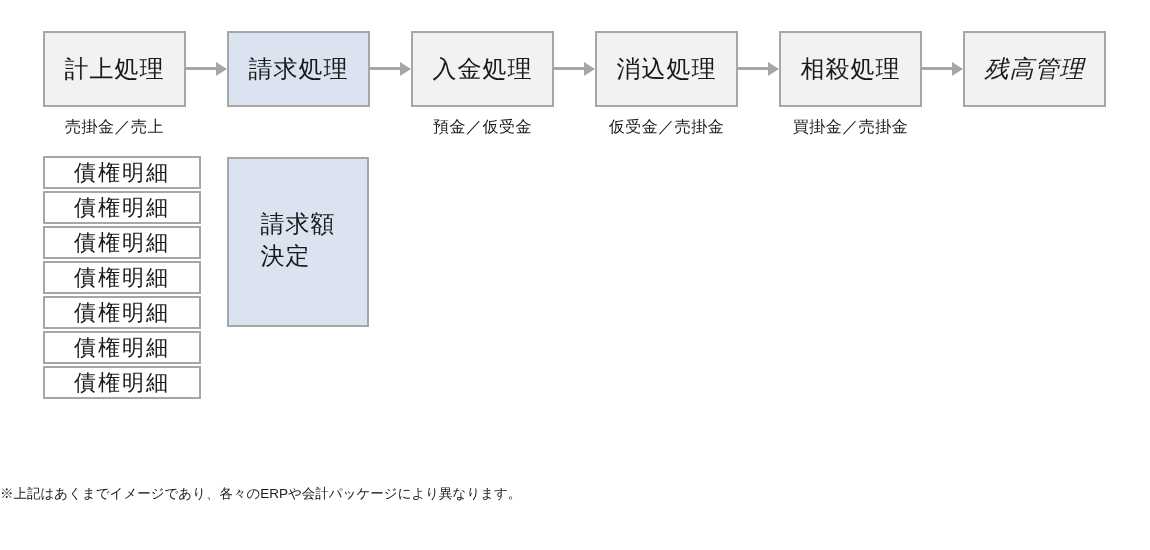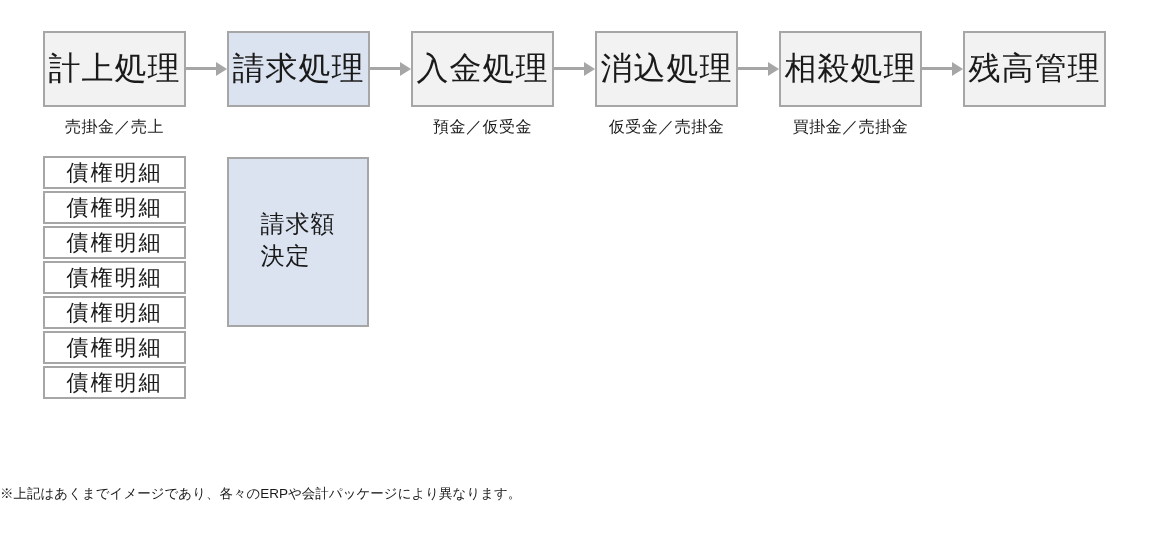--- a/index.html
+++ b/index.html
@@ -18,31 +18,31 @@
     position: absolute;
     top: 31px;
     width: 143px;
     height: 76px;
     box-sizing: border-box;
     background: #f2f2f2;
     border: 2px solid #a6a6a6;
     display: flex;
     align-items: center;
     justify-content: center;
-    font-size: 32px;
+    font-size: 24px;
     letter-spacing: 1px;
     white-space: nowrap;
   }
   .flow-box.highlight { background: #dbe3f1; }
   .p0 { left: 43px; }
   .p1 { left: 227px; }
   .p2 { left: 411px; }
   .p3 { left: 595px; }
   .p4 { left: 779px; }
-  .p5 { left: 963px; }
+  .p5 { left: 963px; font-style: italic; }
 
   
   .arrow { position: absolute; top: 62px; width: 41px; height: 14px; }
   .a0 { left: 186px; }
   .a1 { left: 370px; }
   .a2 { left: 554px; }
   .a3 { left: 738px; }
   .a4 { left: 922px; }
   .arrow .line {
     position: absolute; left: 0; top: 5px;
@@ -63,21 +63,21 @@
     width: 143px;
     text-align: center;
     font-size: 16px;
     letter-spacing: 0.5px;
     white-space: nowrap;
   }
 
   
   .details { position: absolute; left: 43px; top: 156px; }
   .detail-row {
-    width: 143px;
+    width: 158px;
     height: 33px;
     box-sizing: border-box;
     margin-bottom: 2px;
     background: #ffffff;
     border: 2px solid #a6a6a6;
     display: flex;
     align-items: center;
     justify-content: center;
     font-size: 22px;
     letter-spacing: 2px;

